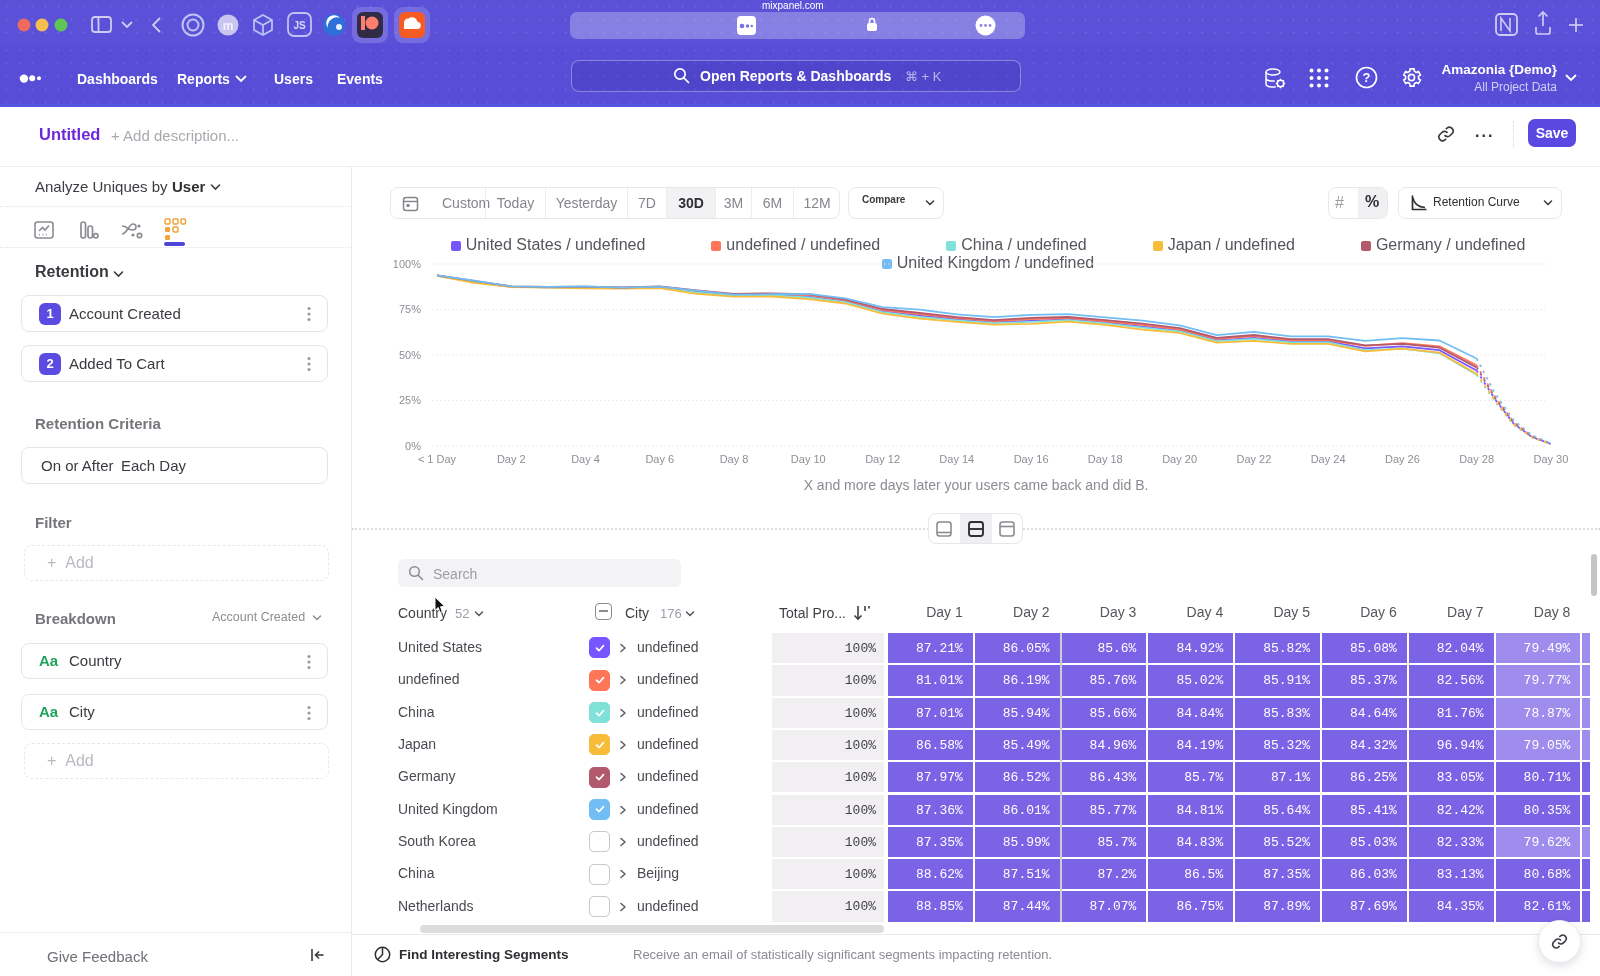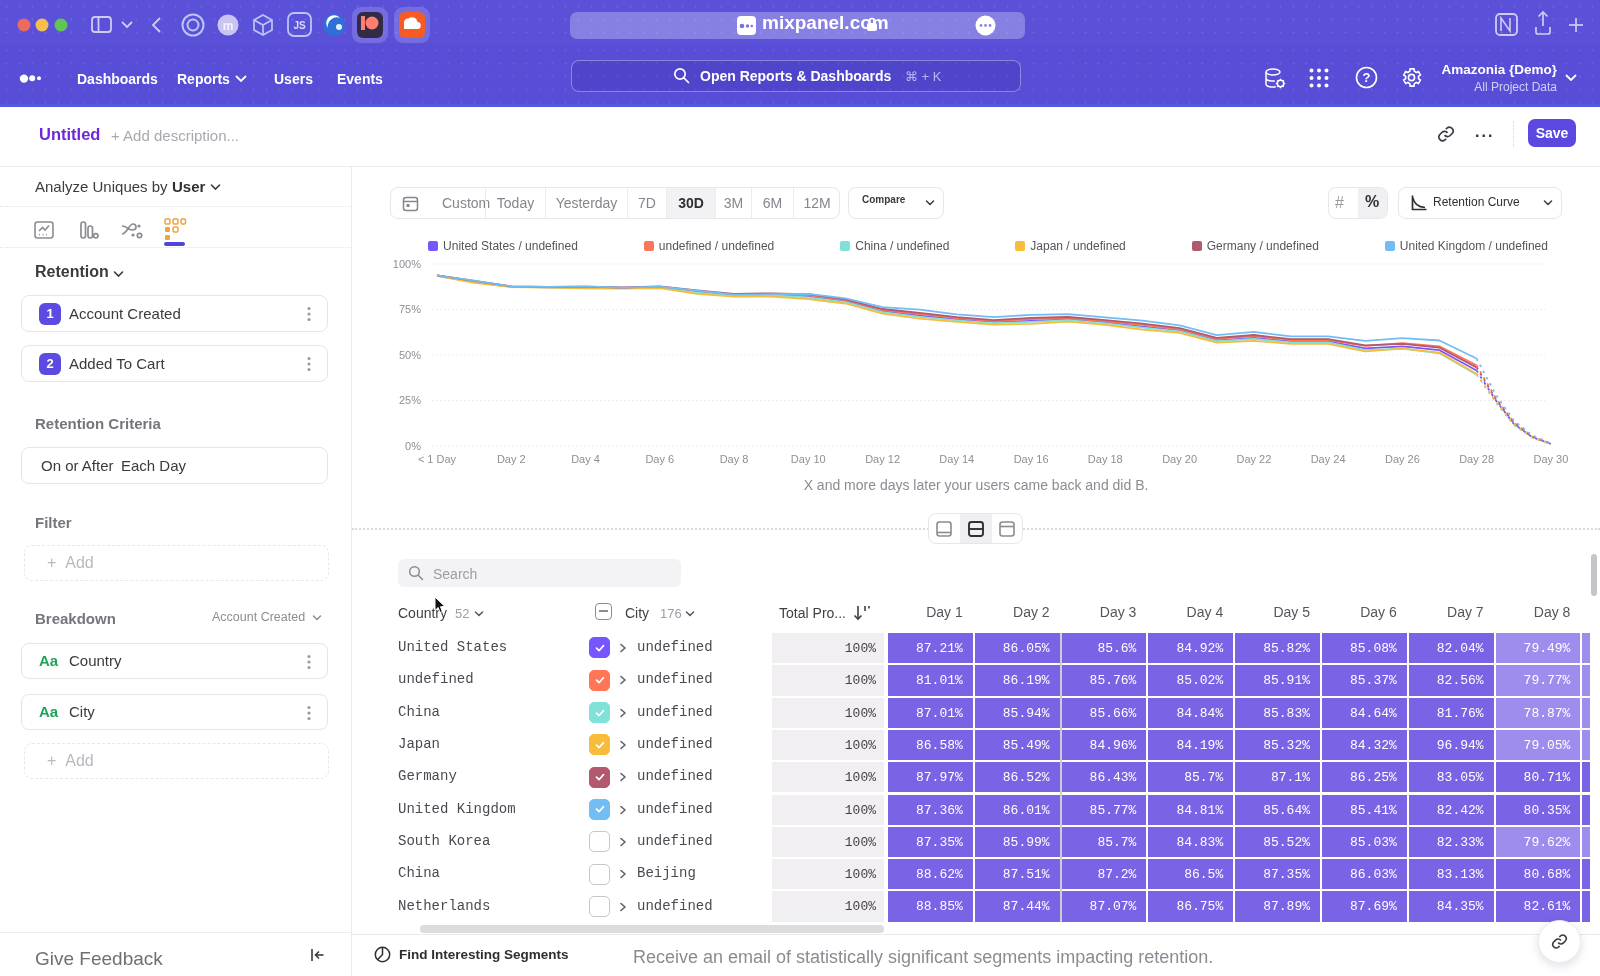--- a/index.html
+++ b/index.html
@@ -30,25 +30,25 @@
   border:1px dashed #e8e7ea; border-radius:8px; color:#b9b9c0; font-size:16px;
   line-height:34px; padding-left:22px; }
 .aa { position:absolute; left:17px; top:8px; font-size:15px; font-weight:700; color:#1ea35a; }
 
 .btn { position:absolute; height:32px; border:1px solid #e7e7e9; border-radius:8px;
   background:#fff; }
 .seg { position:absolute; top:0; height:30px; line-height:30px; text-align:center;
   font-size:14px; color:#85858d; border-left:1px solid #ededef; }
 
 .legend { position:absolute; left:352px; top:236px; width:1248px; text-align:center; }
-.li { display:inline-block; margin:0 21px; font-size:12px; color:#55555c;padding-left:24px; }
+.li { display:inline-block; margin:0 21px; font-size:16px; color:#55555c;padding-left:24px; }
 .sw { display:inline-block; width:10px; height:10px; border-radius:2px; margin-right:5px;
   position:relative; top:1px; }
 
-.rt { position:absolute; font-size:14px; color:#4a4a52;font-family:Liberation Mono, monospace; }
+.rt { position:absolute; font-size:14px; color:#4a4a52; }
 .cb { position:absolute; left:589px; width:21px; height:21px; border-radius:5px;
   border:1px solid; display:flex; align-items:center; justify-content:center; }
 .cbo { border:1.5px solid #c7c7cc; background:#fff; }
 .chev { position:absolute; left:619px; }
 .tot { position:absolute; left:772px; width:112px; height:30.3px; background:#f1eff2; }
 .t100 { position:absolute; right:8px; top:8px; font-size:13px; color:#3f3f45; }
 .cell { position:absolute; width:84.8px; height:30.3px; }
 .cell .mono { position:absolute; right:10px; top:8px; font-size:13px; color:#fff; }
 .dh { position:absolute; top:604px; width:80px; text-align:right; font-size:14px;
   color:#55555c; }
@@ -98,21 +98,21 @@
     <line x1="1569" y1="25" x2="1583" y2="25"></line>
   </g>
 </svg>
 <div class="abs" style="left:570px;top:12px;width:455px;height:27px;border-radius:7px;background:rgba(255,255,255,0.27)"></div>
 <svg class="abs" style="left:737px;top:16px" width="19" height="19" viewBox="0 0 19 19">
   <rect width="19" height="19" rx="4" fill="#fff"></rect>
   <circle cx="5" cy="10" r="2.3" fill="#7a71e2"></circle>
     <circle cx="10.5" cy="10" r="1.7" fill="#7a71e2"></circle>
     <circle cx="14.8" cy="10" r="1.2" fill="#7a71e2"></circle>
 </svg>
-<div class="abs" style="left:762px;top:12px;font-size:19px;font-weight:700;color:#fff">mixpanel.com</div>
+<div class="abs" style="left:762px;top:0;font-size:10px;font-weight:400;color:#fff">mixpanel.com</div>
 <svg class="abs" style="left:866px;top:17px" width="12" height="15" viewBox="0 0 12 15">
   <rect x="1" y="6" width="10" height="8" rx="2" fill="#fff"></rect>
   <path d="M3.5 6 v-2 a2.5 2.5 0 0 1 5 0 v2" stroke="#fff" stroke-width="1.6" fill="none"></path>
 </svg>
 <svg class="abs" style="left:975px;top:15px" width="21" height="21" viewBox="0 0 21 21">
   <circle cx="10.5" cy="10.5" r="10" fill="#fff"></circle>
   <circle cx="6" cy="10.5" r="1.4" fill="#8c84e8"></circle>
     <circle cx="10.5" cy="10.5" r="1.4" fill="#8c84e8"></circle>
     <circle cx="15" cy="10.5" r="1.4" fill="#8c84e8"></circle>
 </svg>
@@ -260,21 +260,21 @@
   <div class="aa">Aa</div>
   <div class="ctext" style="left:47px;top:8px">City</div>
   <svg style="position:absolute;left:285px;top:10px" width="4" height="16" viewBox="0 0 4 16">
       <circle cx="2" cy="2.5" r="1.6" fill="#9b9ba2"></circle>
       <circle cx="2" cy="8" r="1.6" fill="#9b9ba2"></circle>
       <circle cx="2" cy="13.5" r="1.6" fill="#9b9ba2"></circle>
     </svg>
 </div>
 <div class="addcard" style="top:743px">+&nbsp;&nbsp;Add</div>
 <div class="abs" style="left:0;top:932px;width:352px;border-top:1px solid #ececee"></div>
-<div class="abs" style="left:35px;top:948px;font-size:19px;color:#6f6f76">Give Feedback</div>
+<div class="abs" style="left:47px;top:948px;font-size:15px;color:#6f6f76">Give Feedback</div>
 <svg class="abs" style="left:310px;top:948px" width="15" height="14" viewBox="0 0 15 14" fill="none" stroke="#3a3a40" stroke-width="1.6">
   <line x1="2" y1="1" x2="2" y2="13"></line>
   <line x1="13.5" y1="7" x2="5.5" y2="7"></line>
   <path d="M9 3.5 L5.5 7 L9 10.5"></path>
 </svg>
 <div class="btn" style="left:390px;top:187px;width:450px"></div>
 <div class="seg" style="left:390px;top:188px;width:95px;border-left:none;text-indent:18px;padding-left:34px;">Custom</div>
 <div class="seg" style="left:485px;top:188px;width:60px;">Today</div>
 <div class="seg" style="left:545px;top:188px;width:82px;">Yesterday</div>
 <div class="seg" style="left:627px;top:188px;width:39px;">7D</div>
@@ -733,17 +733,17 @@
 <div class="abs" style="left:1060px;top:633px;width:1.5px;height:289px;background:#cdcdd3"></div>
 <div class="abs" style="left:420px;top:925px;width:464px;height:8px;background:#dcdcdf;border-radius:4px"></div>
 <div class="abs" style="left:1591px;top:554px;width:6px;height:42px;background:#c5c5c9;border-radius:3px"></div>
 
 <div class="abs" style="left:352px;top:934px;width:1248px;height:42px;background:#fff;border-top:1px solid #e9e9eb"></div>
 <svg class="abs" style="left:374px;top:946px" width="17" height="17" viewBox="0 0 17 17" fill="none" stroke="#2f2f33" stroke-width="1.5">
   <circle cx="8.5" cy="8.5" r="7.2"></circle>
   <path d="M8.5 1.3 v7.2 l-5 5.2"></path>
 </svg>
 <div class="abs" style="left:399px;top:947px;font-size:13.5px;font-weight:700;color:#2f2f33">Find Interesting Segments</div>
-<div class="abs" style="left:633px;top:947px;font-size:18px;color:#8b8b93">Receive an email of statistically significant segments impacting retention.</div>
+<div class="abs" style="left:633px;top:947px;font-size:13px;color:#8b8b93">Receive an email of statistically significant segments impacting retention.</div>
 <div class="abs" style="left:1538px;top:920px;width:43px;height:43px;background:#fff;border:1px solid #ececee;border-radius:50%;box-shadow:0 3px 10px rgba(80,80,120,0.18)"></div>
 <svg class="abs" style="left:1551px;top:933px" width="17" height="17" viewBox="0 0 24 24" fill="none" stroke="#3a3a40" stroke-width="2.2">
   <path d="M10 13.5a5 5 0 0 0 7.5.5l3-3a5 5 0 0 0-7-7l-1.7 1.7"></path>
   <path d="M14 10.5a5 5 0 0 0-7.5-.5l-3 3a5 5 0 0 0 7 7l1.7-1.7"></path>
 </svg>
 </body></html>

